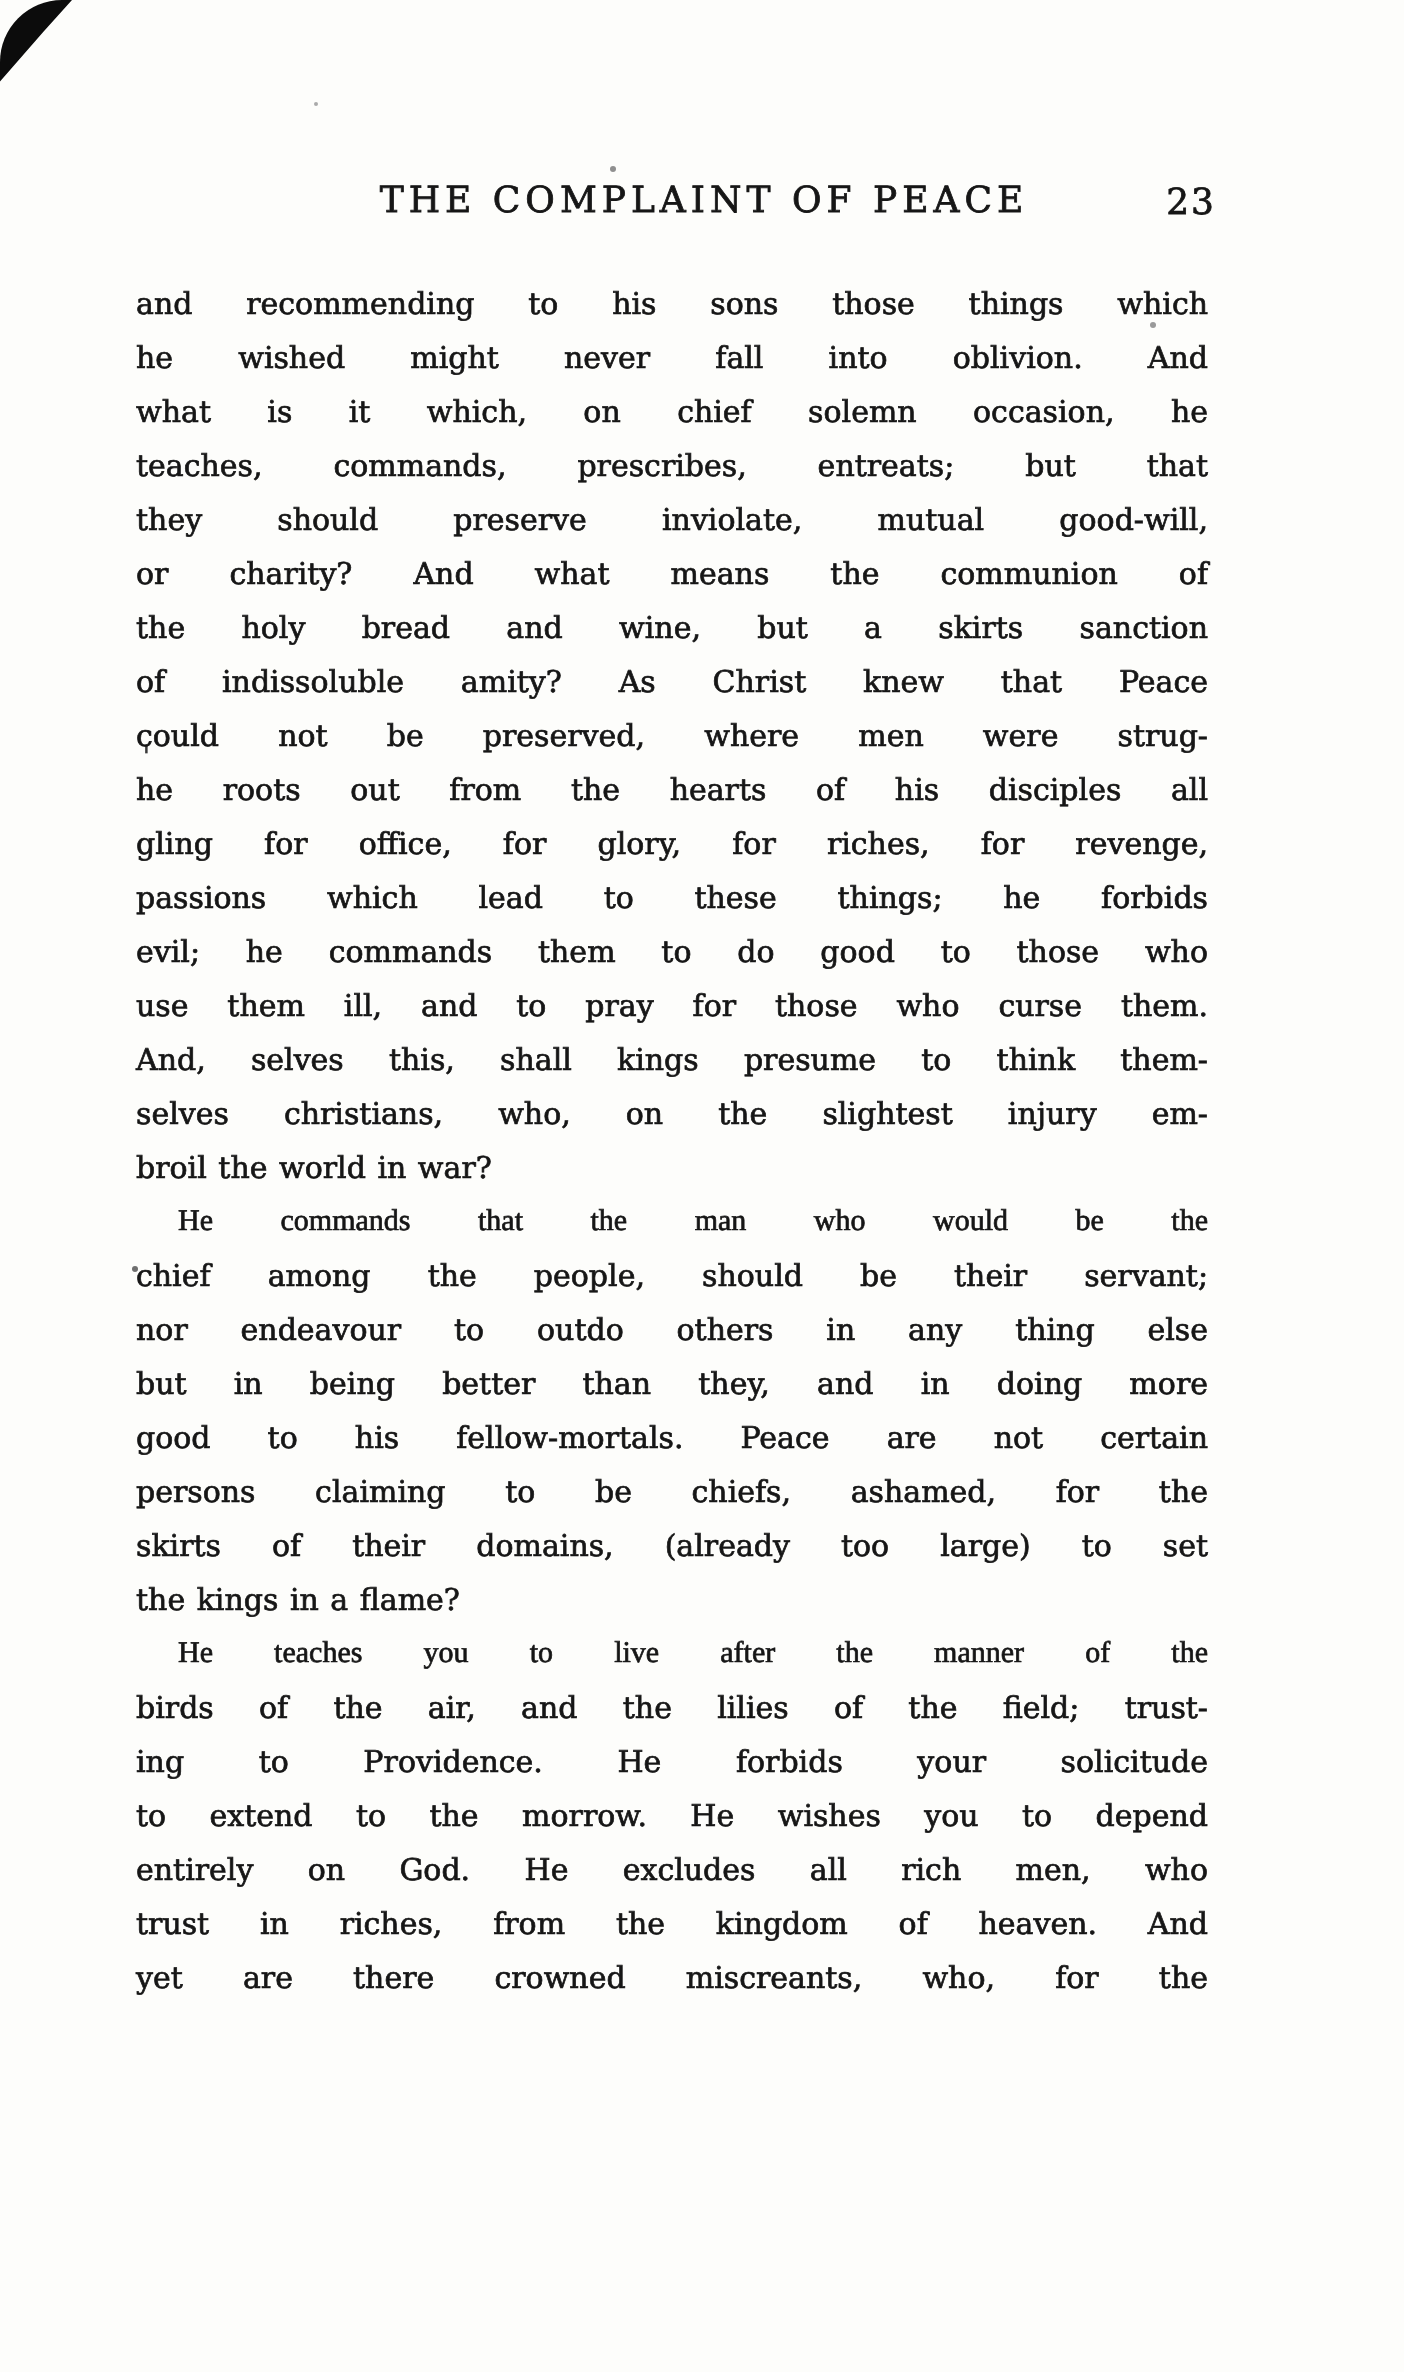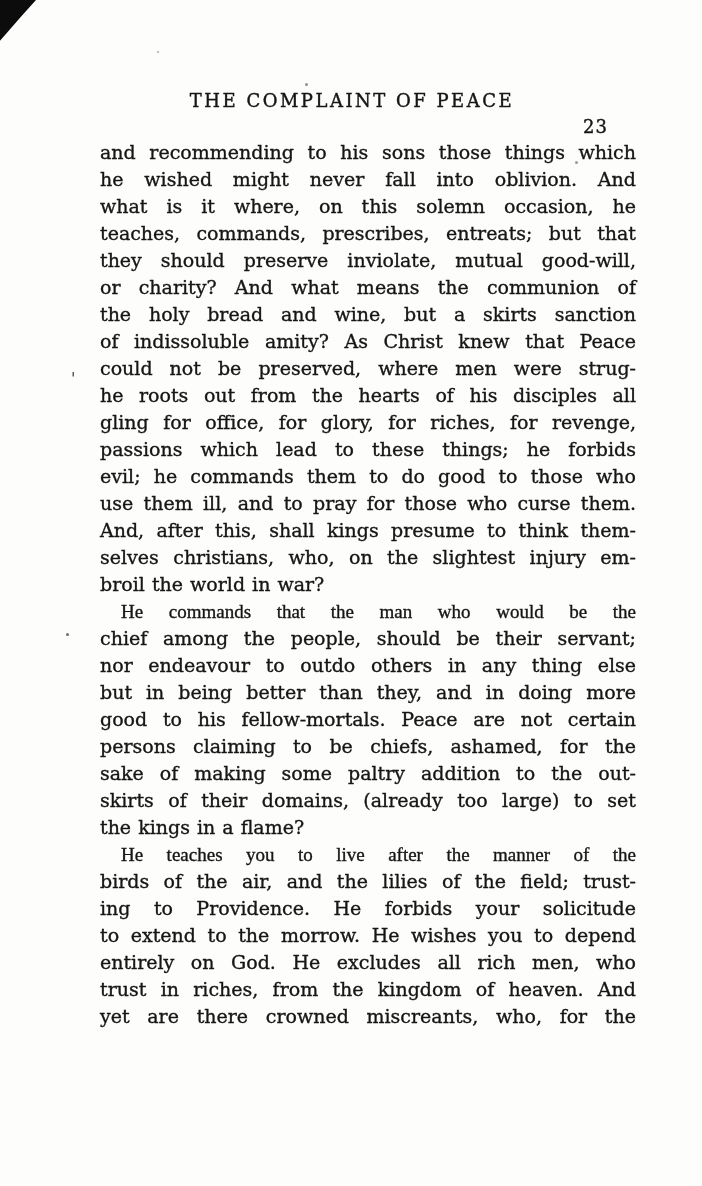--- a/index.html
+++ b/index.html
@@ -12,20 +12,21 @@
     background: var(--paper);
   }
   .page {
     position: relative;
     width: 702px;
     height: 1186px;
     background: var(--paper);
     overflow: hidden;
     font-family: "DejaVu Serif", serif;
     color: var(--ink);
+    border-radius: 31px;
   }
   .corner-artifact {
     position: absolute;
     top: 0;
     left: 0;
     width: 36px;
     height: 42px;
     background: #0c0c0c;
     clip-path: polygon(0 0, 100% 0, 60% 38%, 0 97%);
   }
@@ -41,29 +42,28 @@
     -webkit-text-stroke: 0.4px var(--ink);
     white-space: nowrap;
   }
   .page-number {
     position: absolute;
     top: 91px;
     right: 94px;
     font-size: 18px;
     line-height: 22px;
     letter-spacing: 1px;
-    margin-top: 25px;
     -webkit-text-stroke: 0.4px var(--ink);
   }
   .text-body {
     position: absolute;
     top: 139px;
-    left: 100px;
+    left: 68px;
     width: 536px;
-    font-size: 19px;
+    font-size: 15px;
     line-height: 27px;
     word-spacing: 1px;
     -webkit-text-stroke: 0.35px var(--ink);
   }
   .line {
     height: 27px;
     text-align: justify;
     text-align-last: justify;
     overflow: visible;
   }
@@ -105,45 +105,44 @@
   <div class="running-header">THE COMPLAINT OF PEACE</div>
   <div class="page-number">23</div>
 
   <div class="margin-mark">'</div>
 
   <div class="text-body">
 
     <div>
       <div class="line">and recommending to his sons those things which</div>
       <div class="line">he wished might never fall into oblivion.  And</div>
-      <div class="line">what is it where, on this solemn occasion, he</div>
+      <div class="line">what is it which, on chief solemn occasion, he</div>
       <div class="line">teaches, commands, prescribes, entreats; but that</div>
       <div class="line">they should preserve inviolate, mutual good-will,</div>
       <div class="line">or charity?  And what means the communion of</div>
       <div class="line">the holy bread and wine, but a skirts sanction</div>
       <div class="line">of indissoluble amity?  As Christ knew that Peace</div>
       <div class="line">could not be preserved, where men were strug-</div>
       <div class="line">he roots out from the hearts of his disciples all</div>
       <div class="line">gling for office, for glory, for riches, for revenge,</div>
       <div class="line">passions which lead to these things; he forbids</div>
       <div class="line">evil; he commands them to do good to those who</div>
       <div class="line">use them ill, and to pray for those who curse them.</div>
-      <div class="line">And, after this, shall kings presume to think them-</div>
+      <div class="line">And, selves this, shall kings presume to think them-</div>
       <div class="line">selves christians, who, on the slightest injury em-</div>
       <div class="line para-end">broil the world in war?</div>
     </div>
 
     <div>
       <div class="line indent">He commands that the man who would be the</div>
       <div class="line">chief among the people, should be their servant;</div>
       <div class="line">nor endeavour to outdo others in any thing else</div>
       <div class="line">but in being better than they, and in doing more</div>
       <div class="line">good to his fellow-mortals.  Peace are not certain</div>
       <div class="line">persons claiming to be chiefs, ashamed, for the</div>
-      <div class="line">sake of making some paltry addition to the out-</div>
       <div class="line">skirts of their domains, (already too large) to set</div>
       <div class="line para-end">the kings in a flame?</div>
     </div>
 
     <div>
       <div class="line indent">He teaches you to live after the manner of the</div>
       <div class="line">birds of the air, and the lilies of the field; trust-</div>
       <div class="line">ing to Providence.  He forbids your solicitude</div>
       <div class="line">to extend to the morrow. He wishes you to depend</div>
       <div class="line">entirely on God.  He excludes all rich men, who</div>

